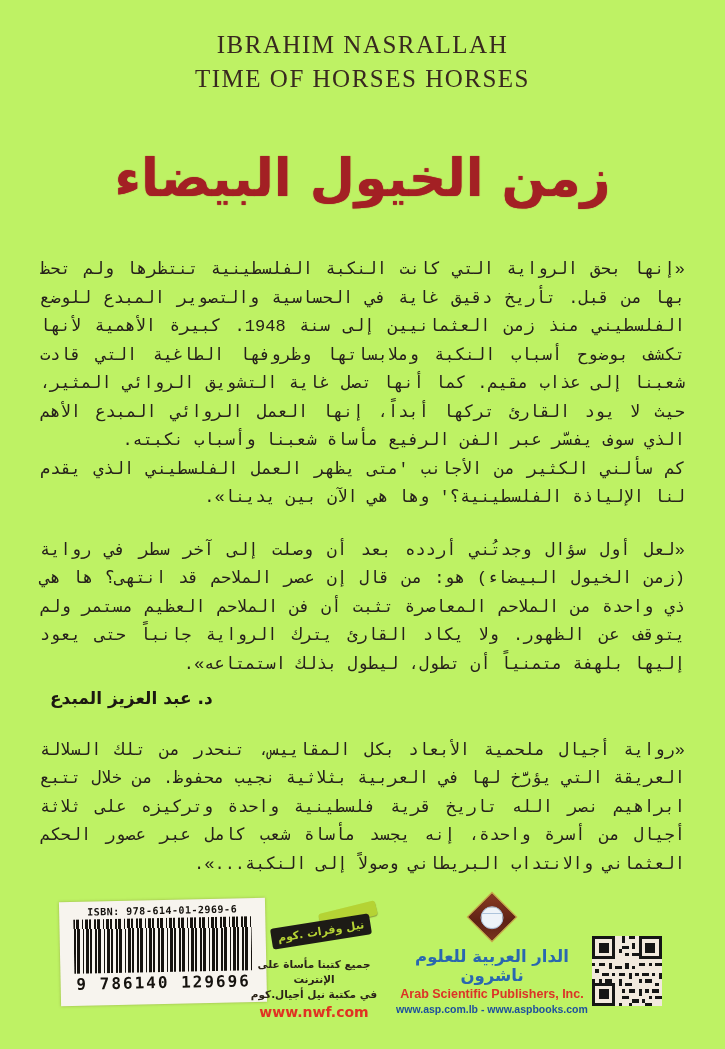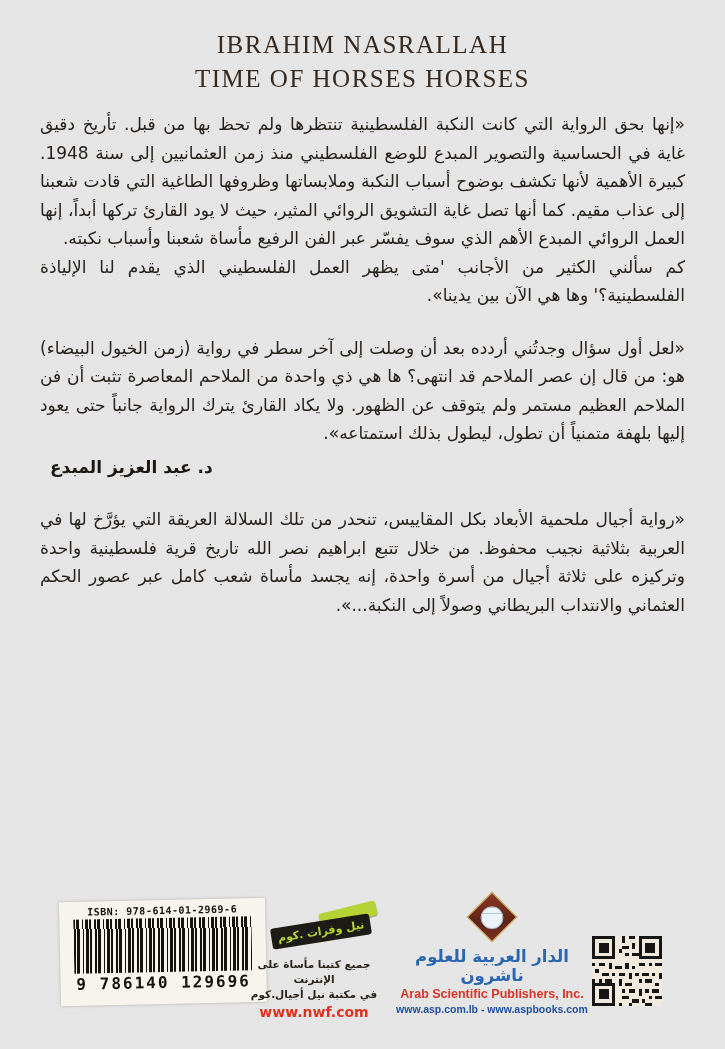--- a/index.html
+++ b/index.html
@@ -1,18 +1,18 @@
 <!DOCTYPE html>
 <html lang="ar"><head>
 <meta charset="utf-8">
 <style>
   html,body{margin:0;padding:0;background:#888;}
   .cover{
     position:relative; width:725px; height:1049px; margin:0 auto;
-    background:#e5e5e5; overflow:hidden;
+    background:#bef264; overflow:hidden;
     font-family:"DejaVu Sans",sans-serif;
   }
   
   .header{
     padding-top:28px; text-align:center;
     font-family:"Liberation Serif","DejaVu Serif",serif;
     font-size:25px; letter-spacing:1.5px; color:#38291f; line-height:34px;
   }
   
   .title-ar{
@@ -21,21 +21,21 @@
     font-size:52px; font-weight:bold; color:#a32024;
     text-shadow:0 0 1px #a32024;
   }
   
   .quotes{
     direction:rtl; padding:0 40px; margin-top:14px;
     font-size:17px; line-height:28.5px; color:#27211b;
     text-align:justify;
   }
   .quote{margin:0 0 24px 0;}
-  .quote p{margin:0;}
+  .quote p{margin:0;font-family:Liberation Mono, monospace;}
   .attribution{
     direction:rtl; text-align:left; font-weight:bold;
     font-size:17px; color:#1c1711; margin-top:5px; padding-left:10px;
   }
   
   .footer{position:absolute; left:0; top:893px; width:725px; height:130px;}
   
   .barcode-box{
     position:absolute; left:60px; top:7px; width:206px; height:104px;
     background:#f7f4ee; transform:rotate(-1.2deg);
@@ -96,20 +96,21 @@
 </head>
 <body>
 
 <div class="cover">
 
   <div class="header">
     <div>IBRAHIM NASRALLAH</div>
     <div>TIME OF HORSES HORSES</div>
   </div>
 
+  <div class="title-ar">زمن الخيول البيضاء</div>
 
   <div class="quotes">
 
     <div class="quote">
       <p>«إنها بحق الرواية التي كانت النكبة الفلسطينية تنتظرها ولم تحظ بها من قبل. تأريخ دقيق غاية في الحساسية والتصوير المبدع للوضع الفلسطيني منذ زمن العثمانيين إلى سنة 1948. كبيرة الأهمية لأنها تكشف بوضوح أسباب النكبة وملابساتها وظروفها الطاغية التي قادت شعبنا إلى عذاب مقيم. كما أنها تصل غاية التشويق الروائي المثير، حيث لا يود القارئ تركها أبداً، إنها العمل الروائي المبدع الأهم الذي سوف يفسّر عبر الفن الرفيع مأساة شعبنا وأسباب نكبته.</p>
       <p>كم سألني الكثير من الأجانب 'متى يظهر العمل الفلسطيني الذي يقدم لنا الإلياذة الفلسطينية؟' وها هي الآن بين يدينا».</p>
     </div>
 
     <div class="quote">
       <p>«لعل أول سؤال وجدتُني أردده بعد أن وصلت إلى آخر سطر في رواية (زمن الخيول البيضاء) هو: من قال إن عصر الملاحم قد انتهى؟ ها هي ذي واحدة من الملاحم المعاصرة تثبت أن فن الملاحم العظيم مستمر ولم يتوقف عن الظهور. ولا يكاد القارئ يترك الرواية جانباً حتى يعود إليها بلهفة متمنياً أن تطول، ليطول بذلك استمتاعه».</p>

